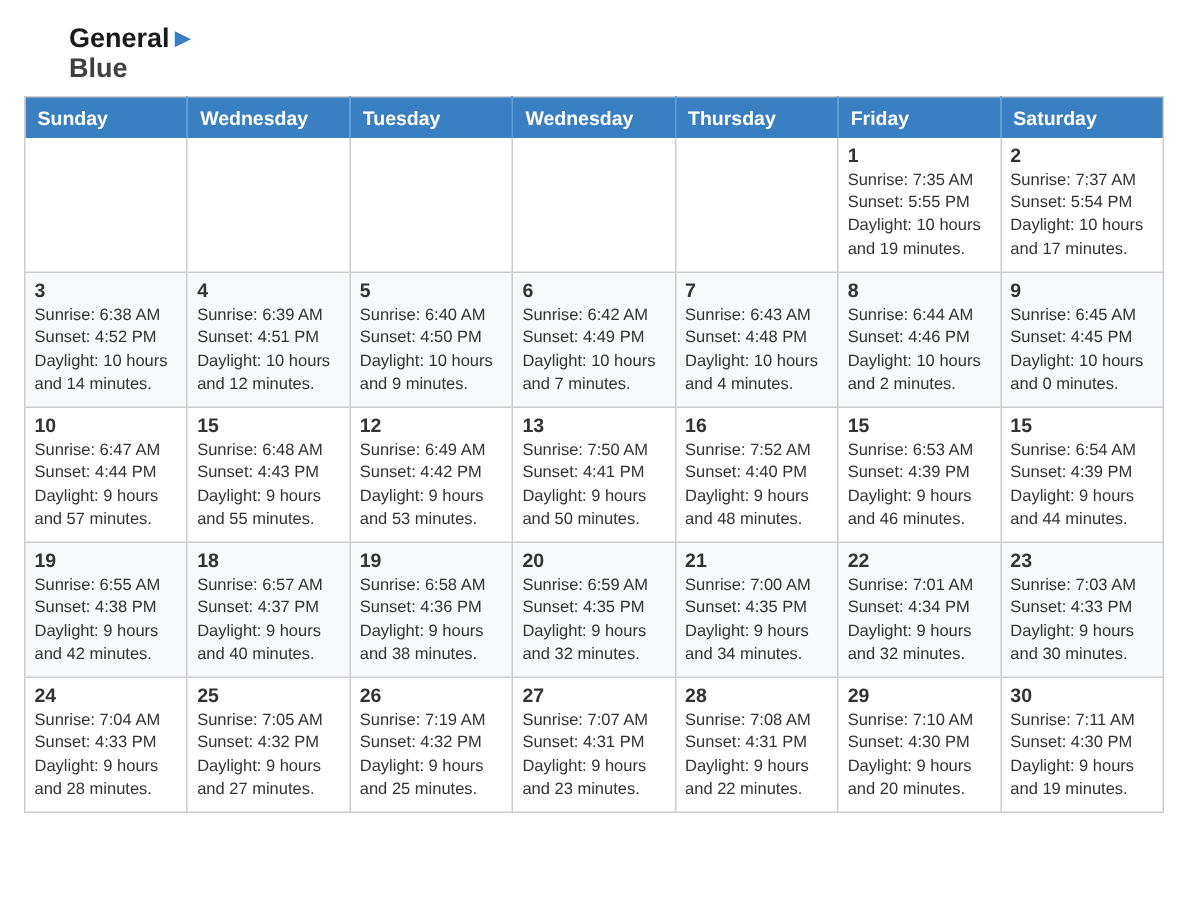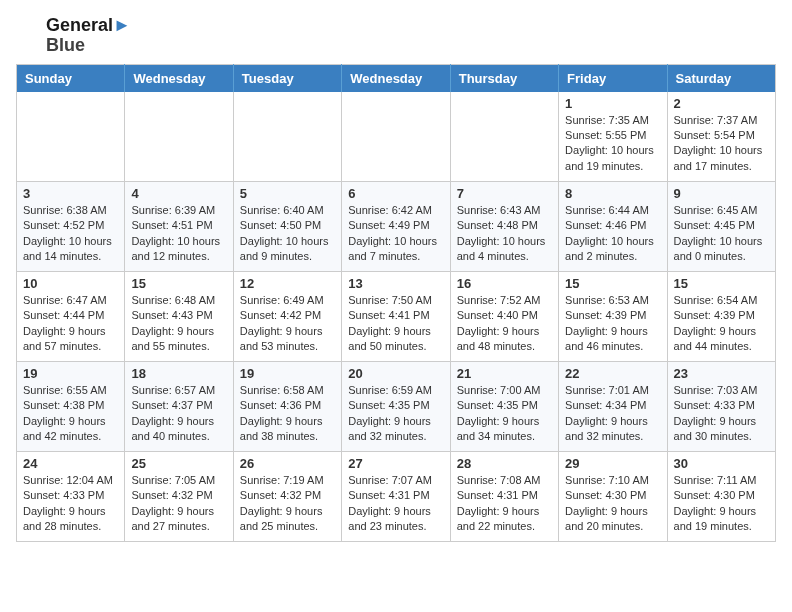--- a/index.html
+++ b/index.html
@@ -254,21 +254,21 @@
         <td>
           <span class="day-num">23</span>
           <div class="cell-text">Sunrise: 7:03 AM</div>
           <div class="cell-text">Sunset: 4:33 PM</div>
           <div class="cell-text">Daylight: 9 hours and 30 minutes.</div>
         </td>
       </tr>
       <tr>
         <td>
           <span class="day-num">24</span>
-          <div class="cell-text">Sunrise: 12:04 AM</div>
+          <div class="cell-text">Sunrise: 7:04 AM</div>
           <div class="cell-text">Sunset: 4:33 PM</div>
           <div class="cell-text">Daylight: 9 hours and 28 minutes.</div>
         </td>
         <td>
           <span class="day-num">25</span>
           <div class="cell-text">Sunrise: 7:05 AM</div>
           <div class="cell-text">Sunset: 4:32 PM</div>
           <div class="cell-text">Daylight: 9 hours and 27 minutes.</div>
         </td>
         <td>

